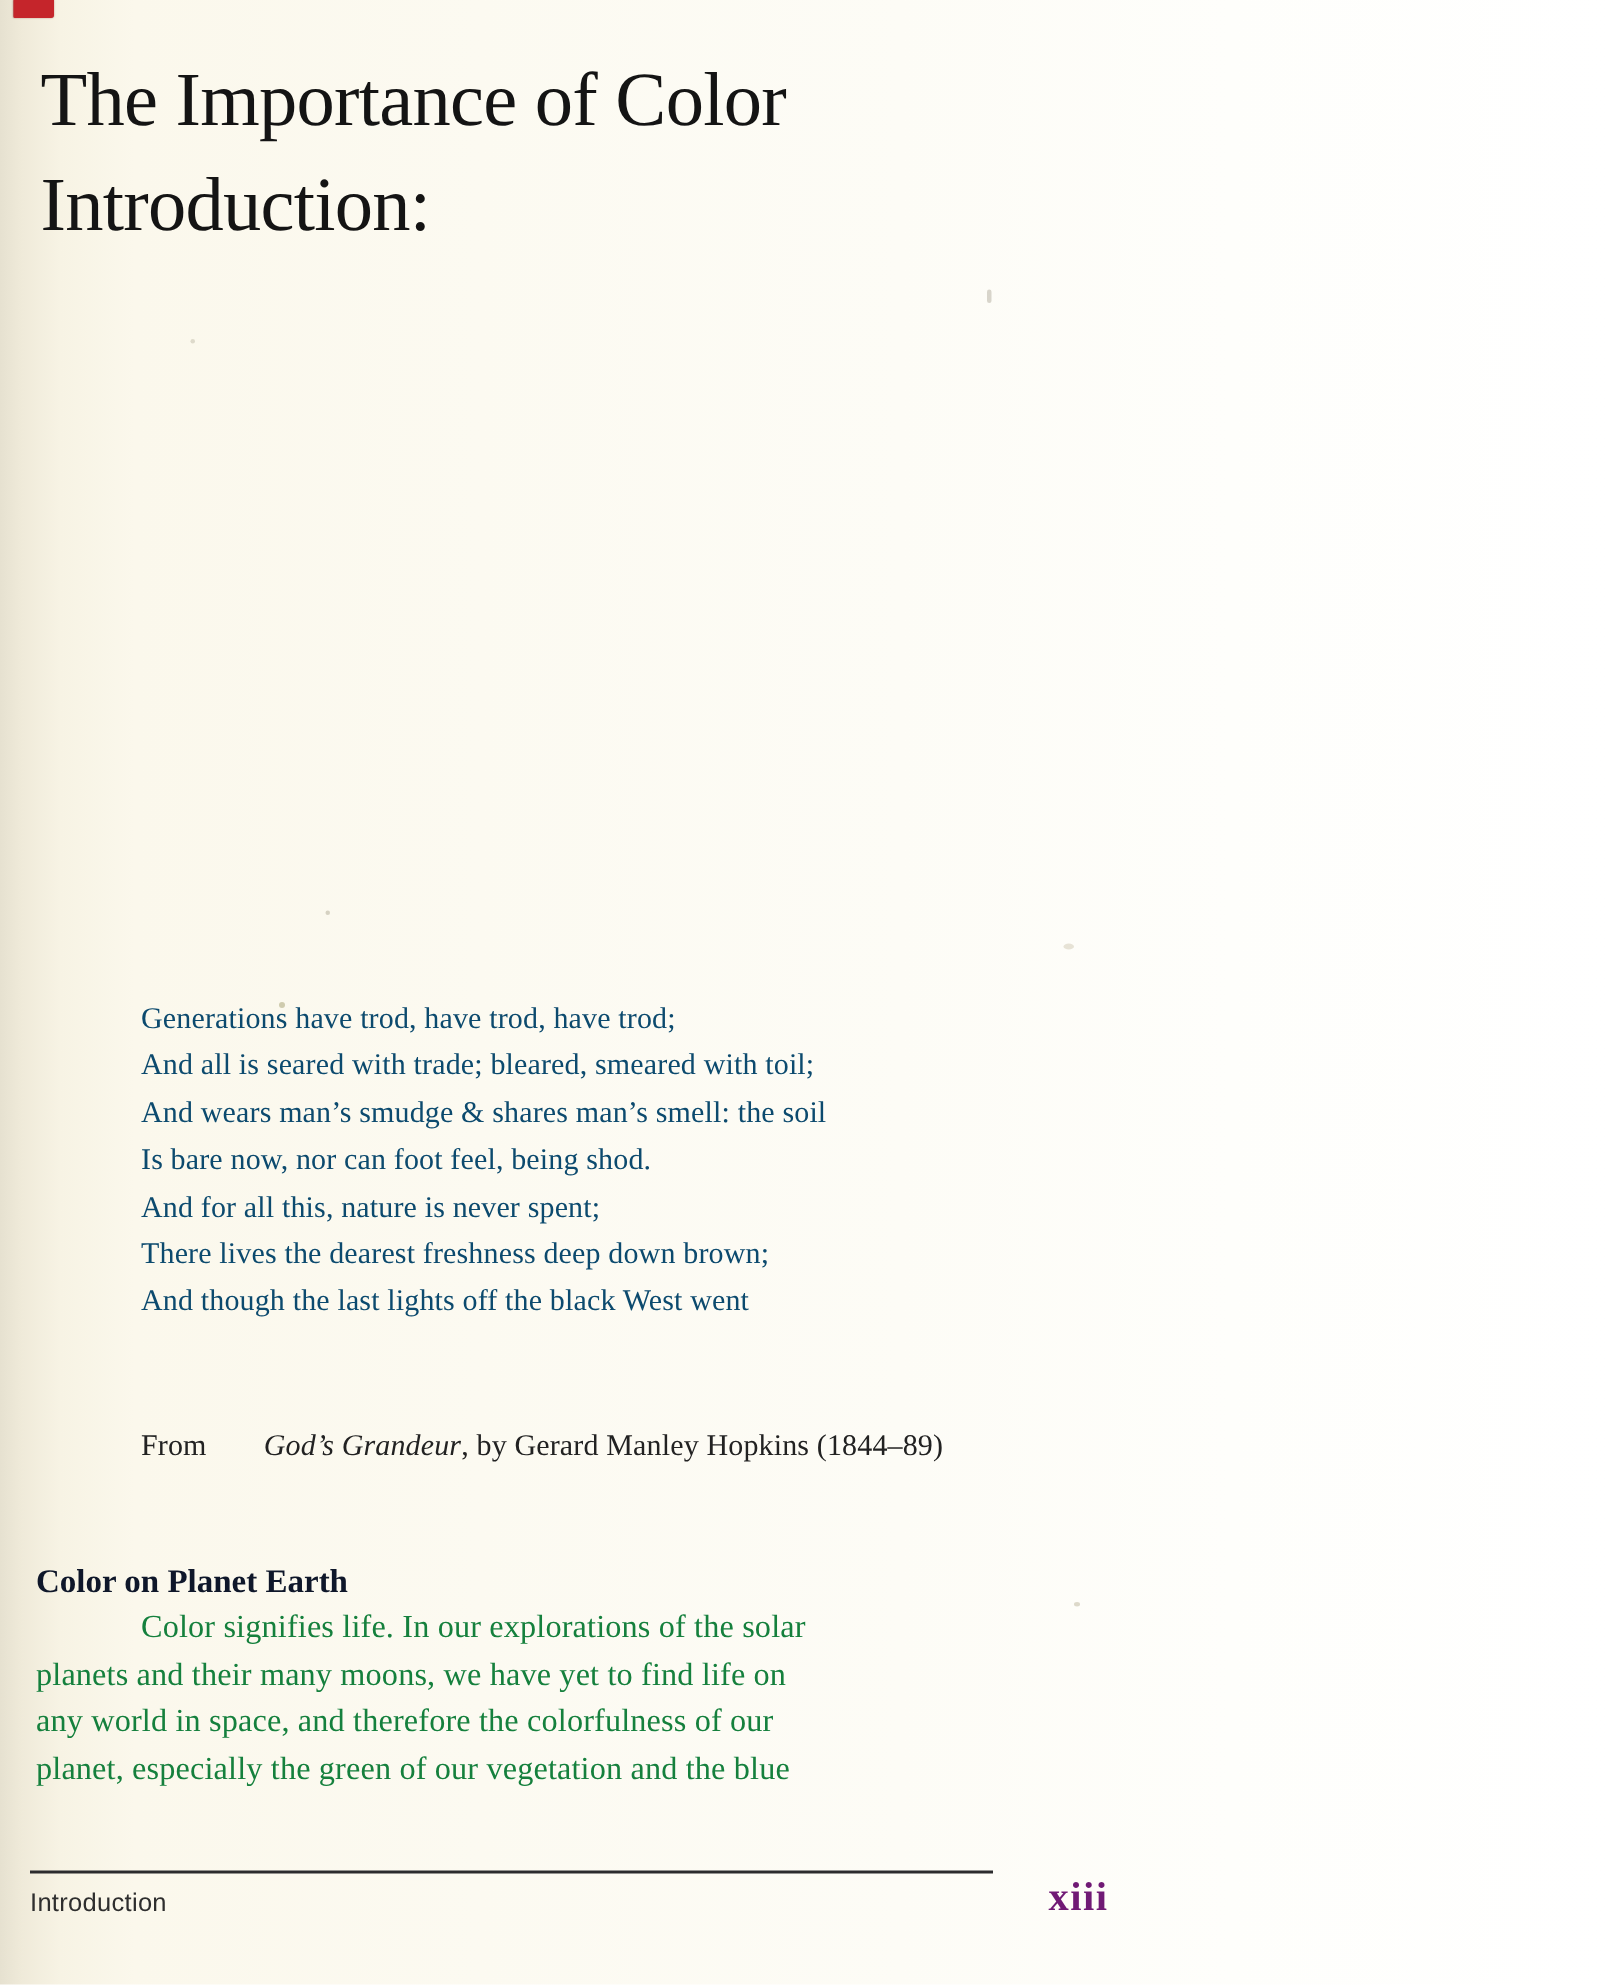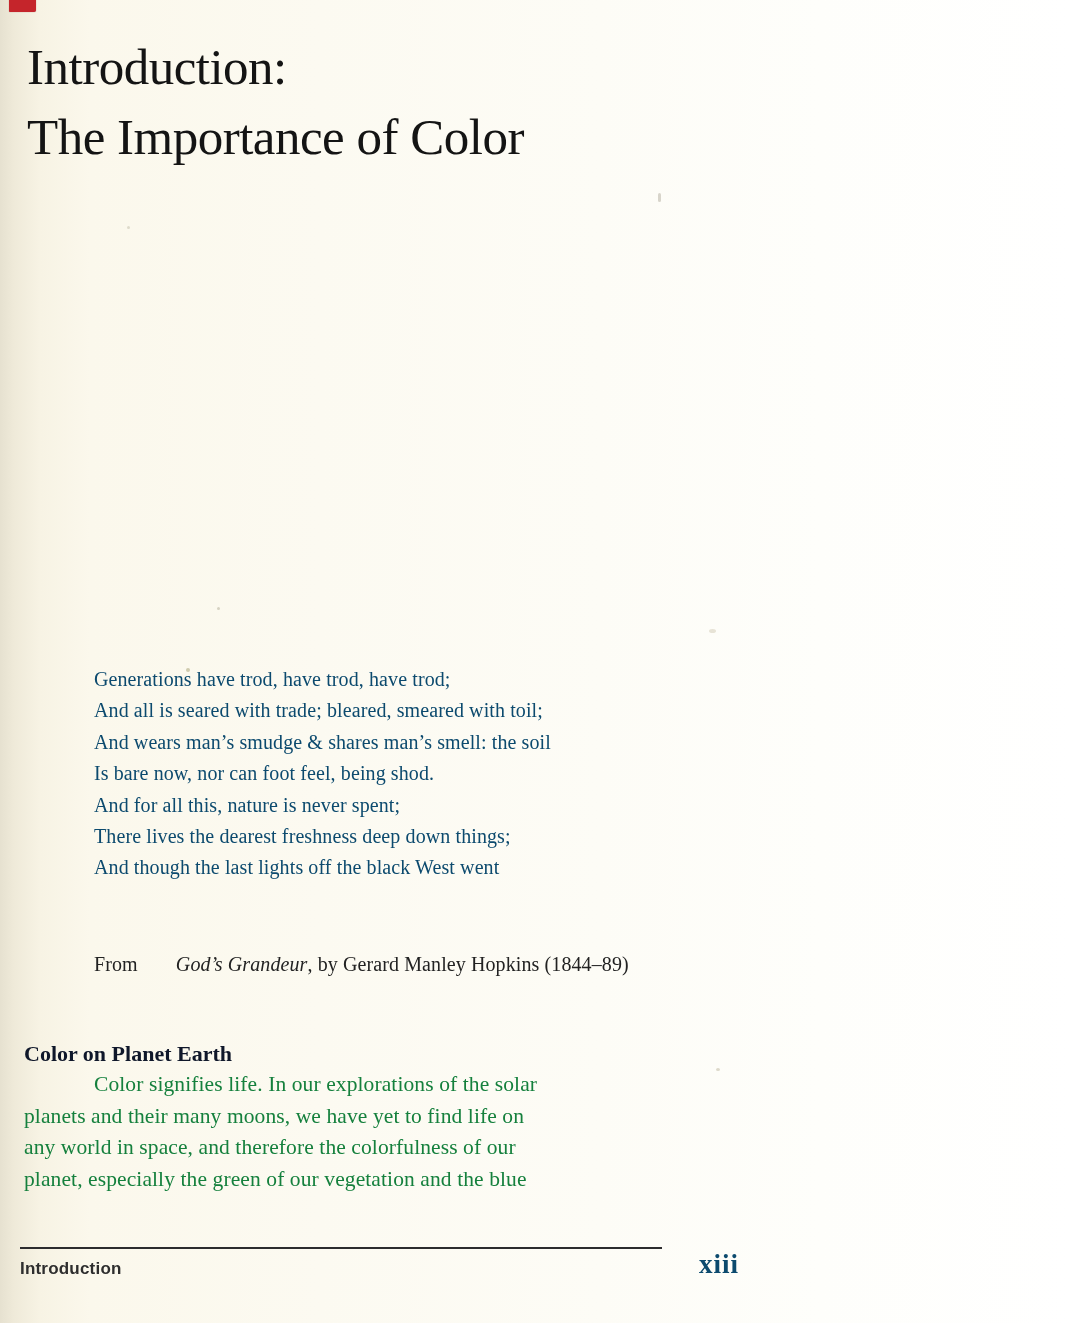--- a/index.html
+++ b/index.html
@@ -95,61 +95,61 @@
     height: 2px;
     background: #2c2c2e;
   }
 
   .running-head {
     position: absolute;
     left: 20px;
     top: 1259px;
     font-family: "Liberation Sans", "DejaVu Sans", sans-serif;
     font-size: 17px;
-    font-weight: 700;
+    font-weight: 400;
     letter-spacing: 0.2px;
     color: #2e2e2e;
   }
 
   .page-number {
     position: absolute;
     left: 699px;
     top: 1249px;
     font-size: 27px;
     font-weight: bold;
     letter-spacing: 1px;
-    color: #0c4a6e;
+    color: #701a75;
   }
 
   
   .speck { position: absolute; background: #c9c4b2; border-radius: 50%; }
   .speck.s1 { left: 658px; top: 193px; width: 3px; height: 9px; border-radius: 2px; background: #d8d5cb; }
   .speck.s2 { left: 127px; top: 226px; width: 3px; height: 3px; background: #dedacb; }
   .speck.s3 { left: 217px; top: 607px; width: 3px; height: 3px; background: #d6d2c2; }
   .speck.s4 { left: 709px; top: 629px; width: 7px; height: 4px; background: #e7e3d6; }
   .speck.s5 { left: 716px; top: 1068px; width: 4px; height: 3px; background: #ddd9ca; }
   .speck.s6 { left: 186px; top: 668px; width: 4px; height: 4px; background: #cfcbae; }
 </style>
 </head>
 <body>
 
 <div class="corner-mark"></div>
 
 <h1 class="book-title" style="margin:0; font-weight:normal;">
+  <div>The Importance of Color</div>
   <div>Introduction:</div>
-  <div>The Importance of Color</div>
 </h1>
 
 <div class="poem">
   <div class="poem-line">Generations have trod, have trod, have trod;</div>
   <div class="poem-line">And all is seared with trade; bleared, smeared with toil;</div>
   <div class="poem-line">And wears man’s smudge &amp; shares man’s smell: the soil</div>
   <div class="poem-line">Is bare now, nor can foot feel, being shod.</div>
   <div class="poem-line">And for all this, nature is never spent;</div>
-  <div class="poem-line">There lives the dearest freshness deep down things;</div>
+  <div class="poem-line">There lives the dearest freshness deep down brown;</div>
   <div class="poem-line">And though the last lights off the black West went</div>
 </div>
 
 <div class="attribution">
   <span>From </span><span class="work">God’s Grandeur</span><span>, by Gerard Manley Hopkins (1844–89)</span>
 </div>
 
 <h2 class="section-heading" style="margin:0;">Color on Planet Earth</h2>
 
 <div class="body-paragraph">

